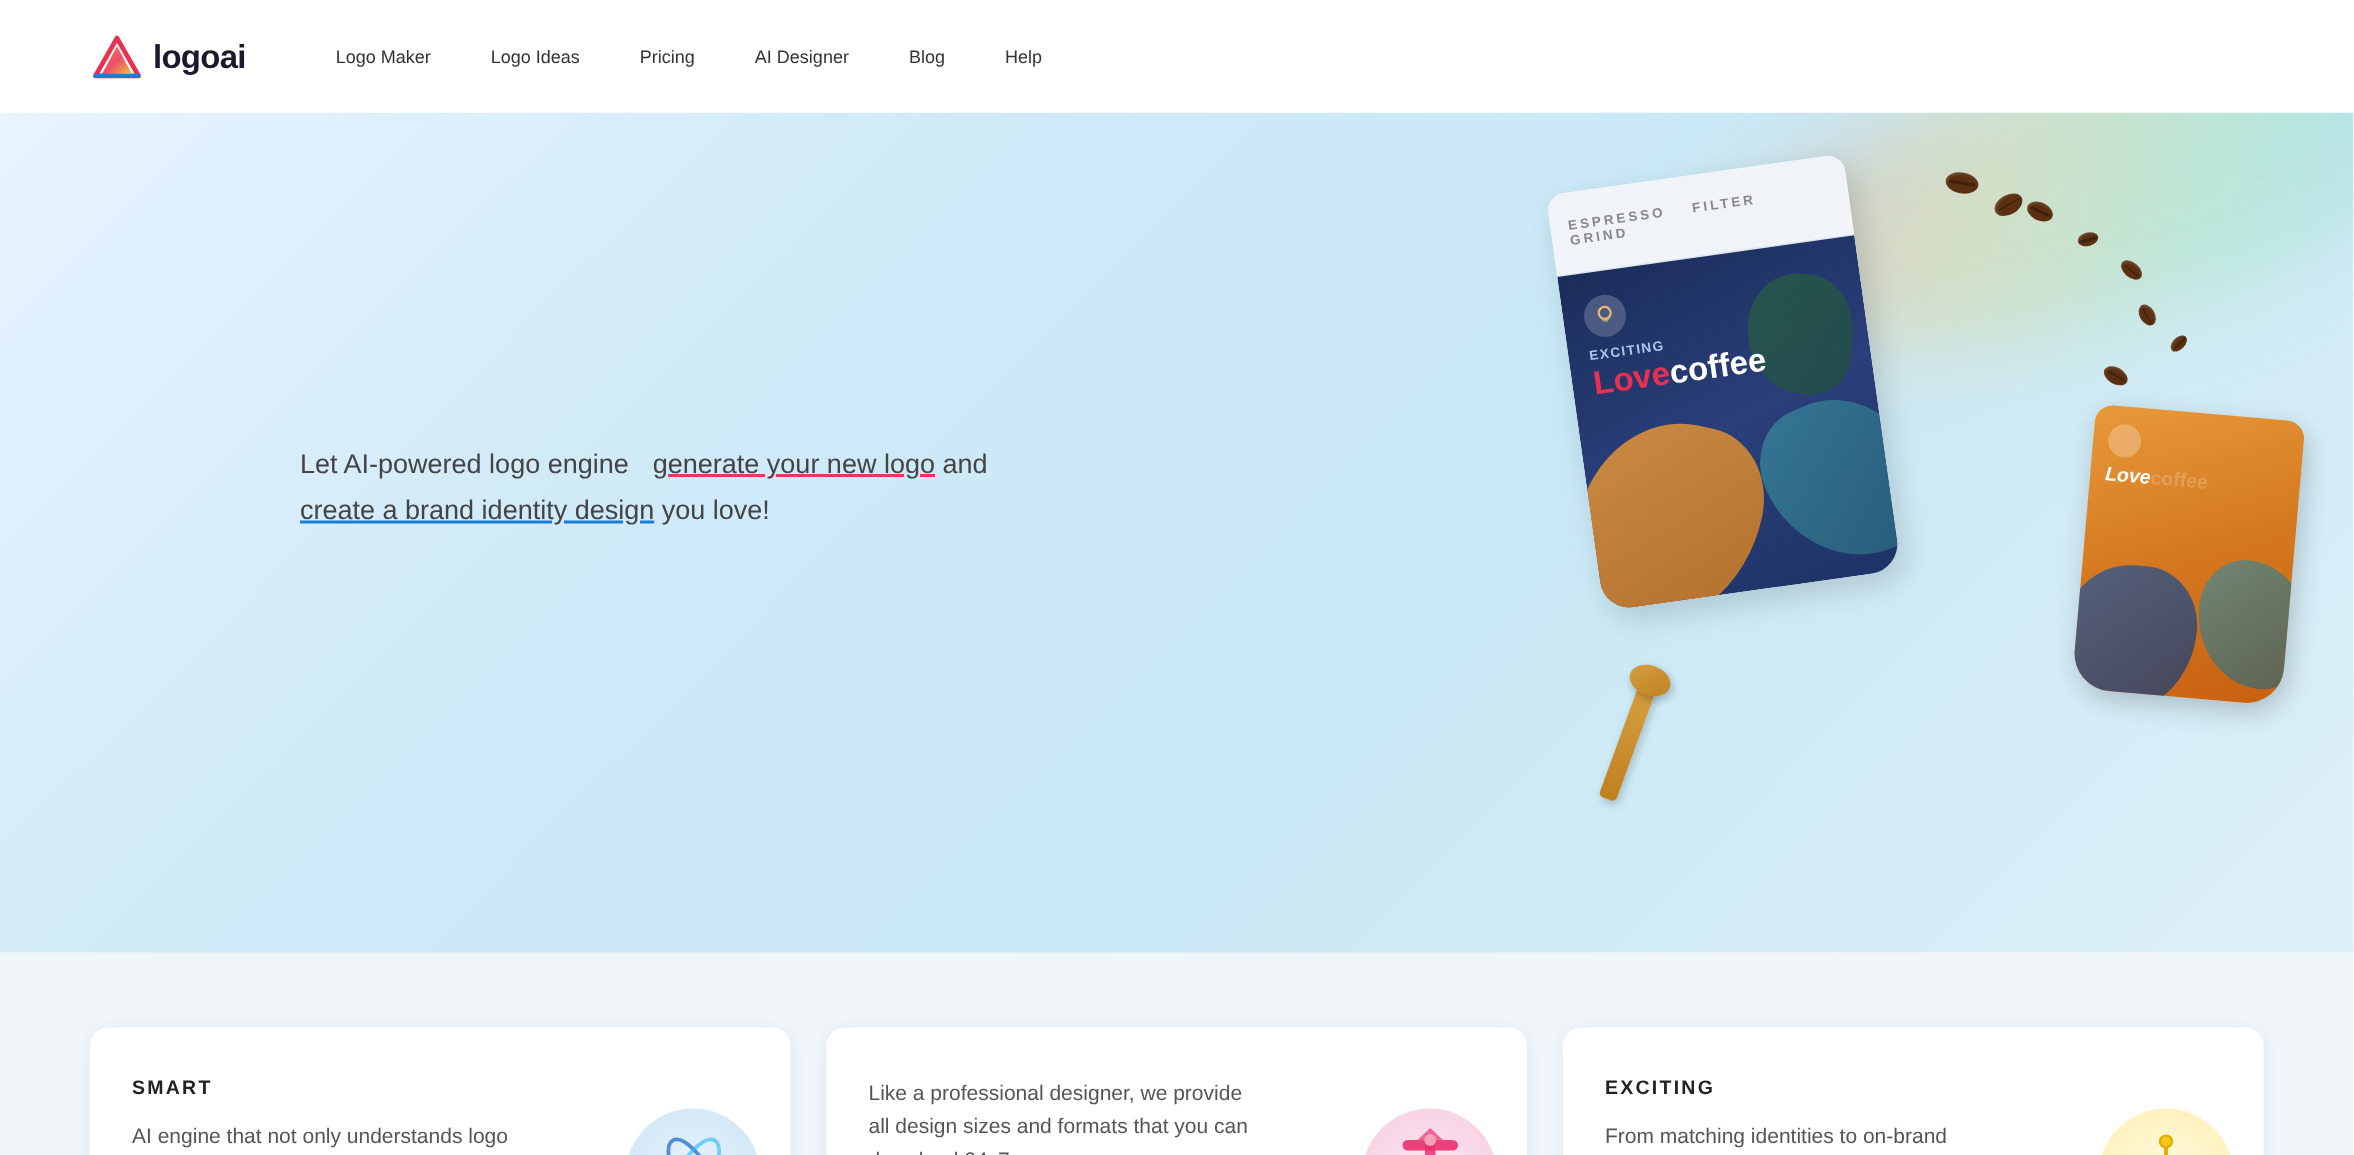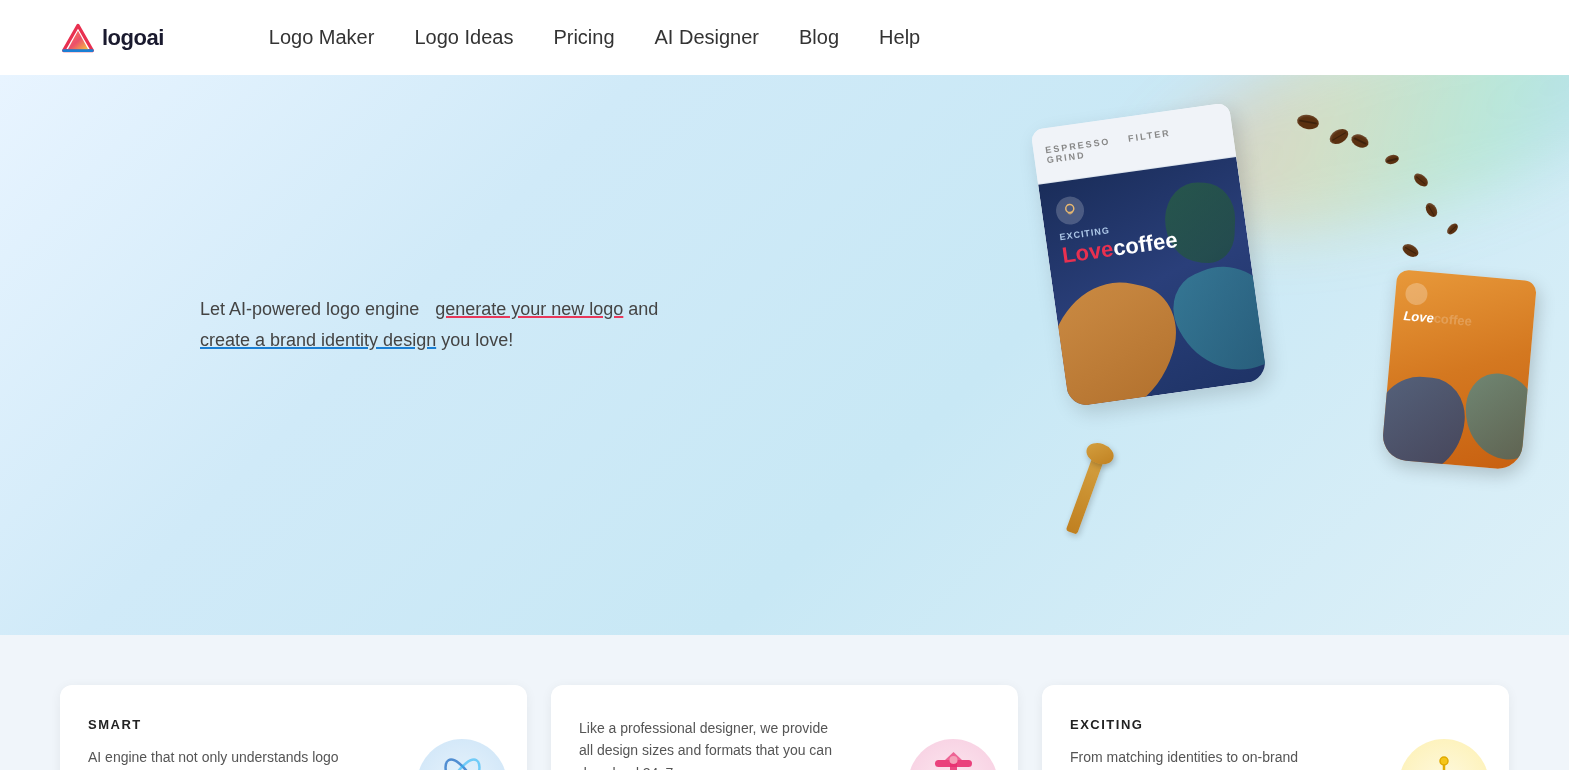--- a/index.html
+++ b/index.html
@@ -7,21 +7,20 @@
 
     
     header {
       display: flex;
       align-items: center;
       padding: 0 60px;
       height: 75px;
       background: rgba(255,255,255,0.95);
       position: relative;
       z-index: 10;
-      gap: 45px;
     }
     .logo-wrap {
       display: flex;
       align-items: center;
       gap: 6px;
       margin-right: 60px;
       text-decoration: none;
     }
     .logo-icon {
       width: 36px;
@@ -33,21 +32,21 @@
       color: #1a1a2e;
       letter-spacing: -0.5px;
     }
     nav {
       display: flex;
       gap: 40px;
     }
     nav a {
       text-decoration: none;
       color: #333;
-      font-size: 20px;
+      font-size: 12px;
       font-weight: 500;
     }
 
     
     .hero {
       position: relative;
       min-height: 560px;
       background: linear-gradient(135deg, #e8f4ff 0%, #d0eaf8 30%, #c8e8f5 60%, #ddf0f8 100%);
       overflow: hidden;
       display: flex;

